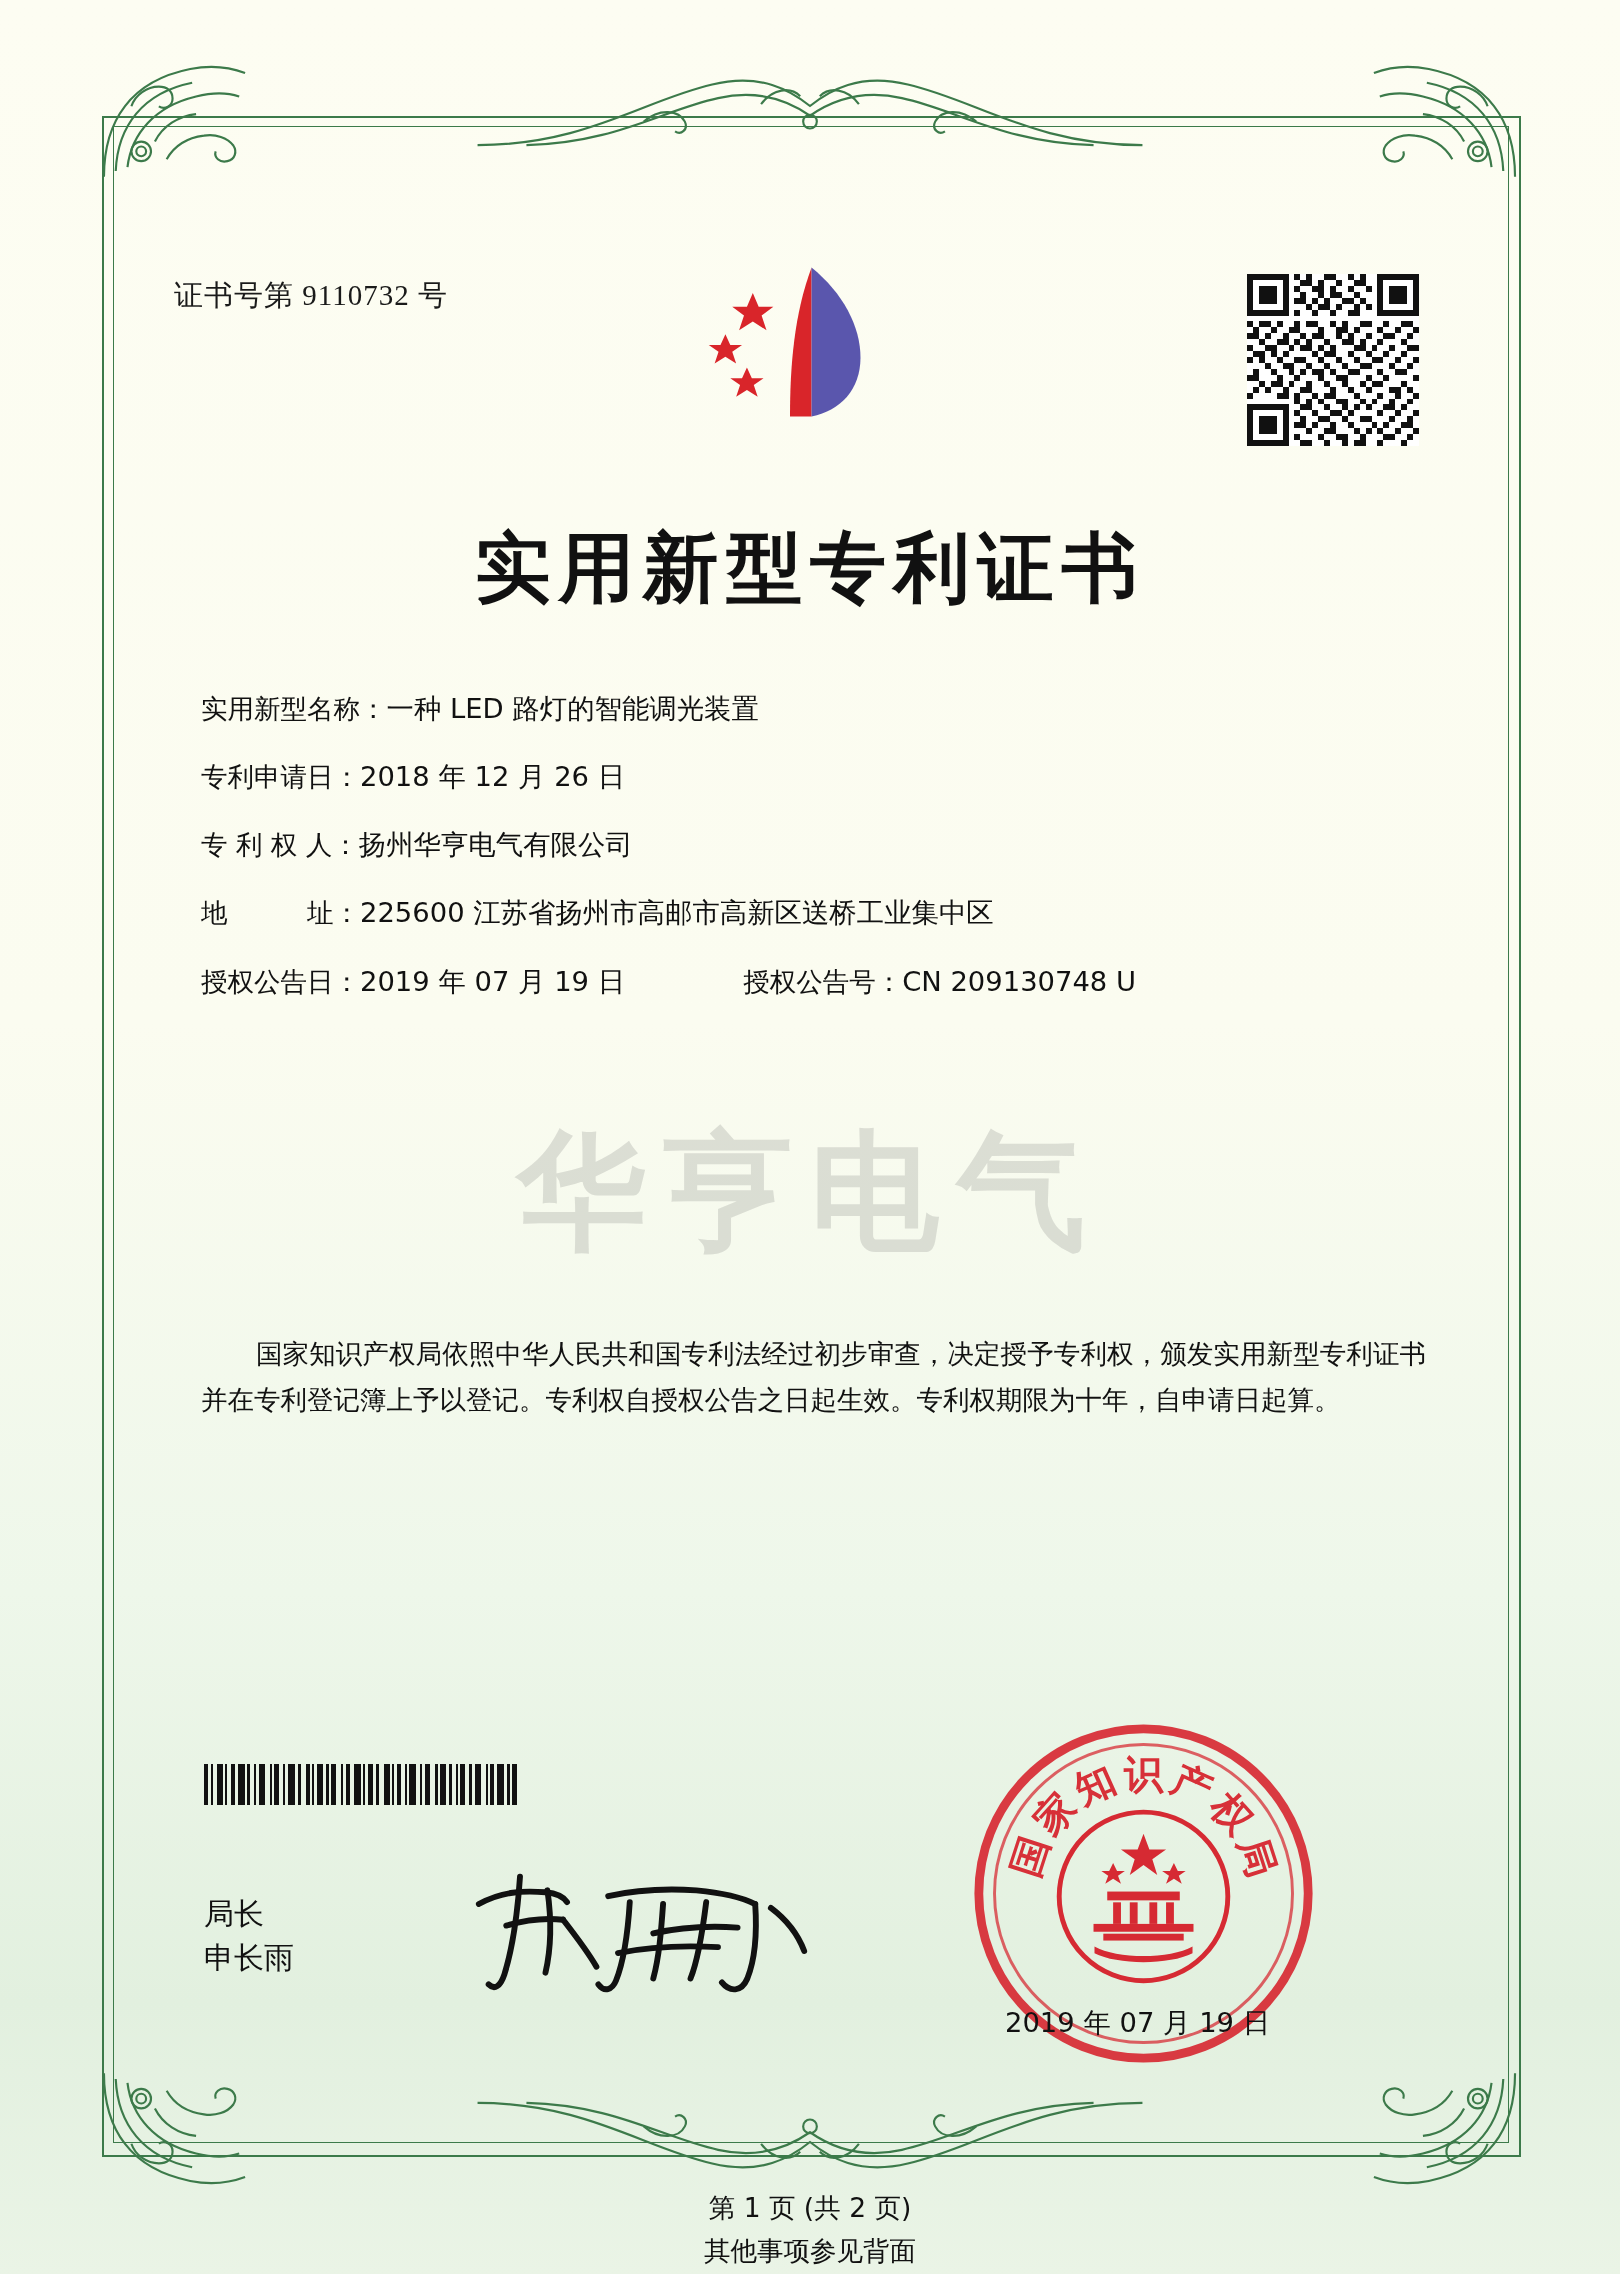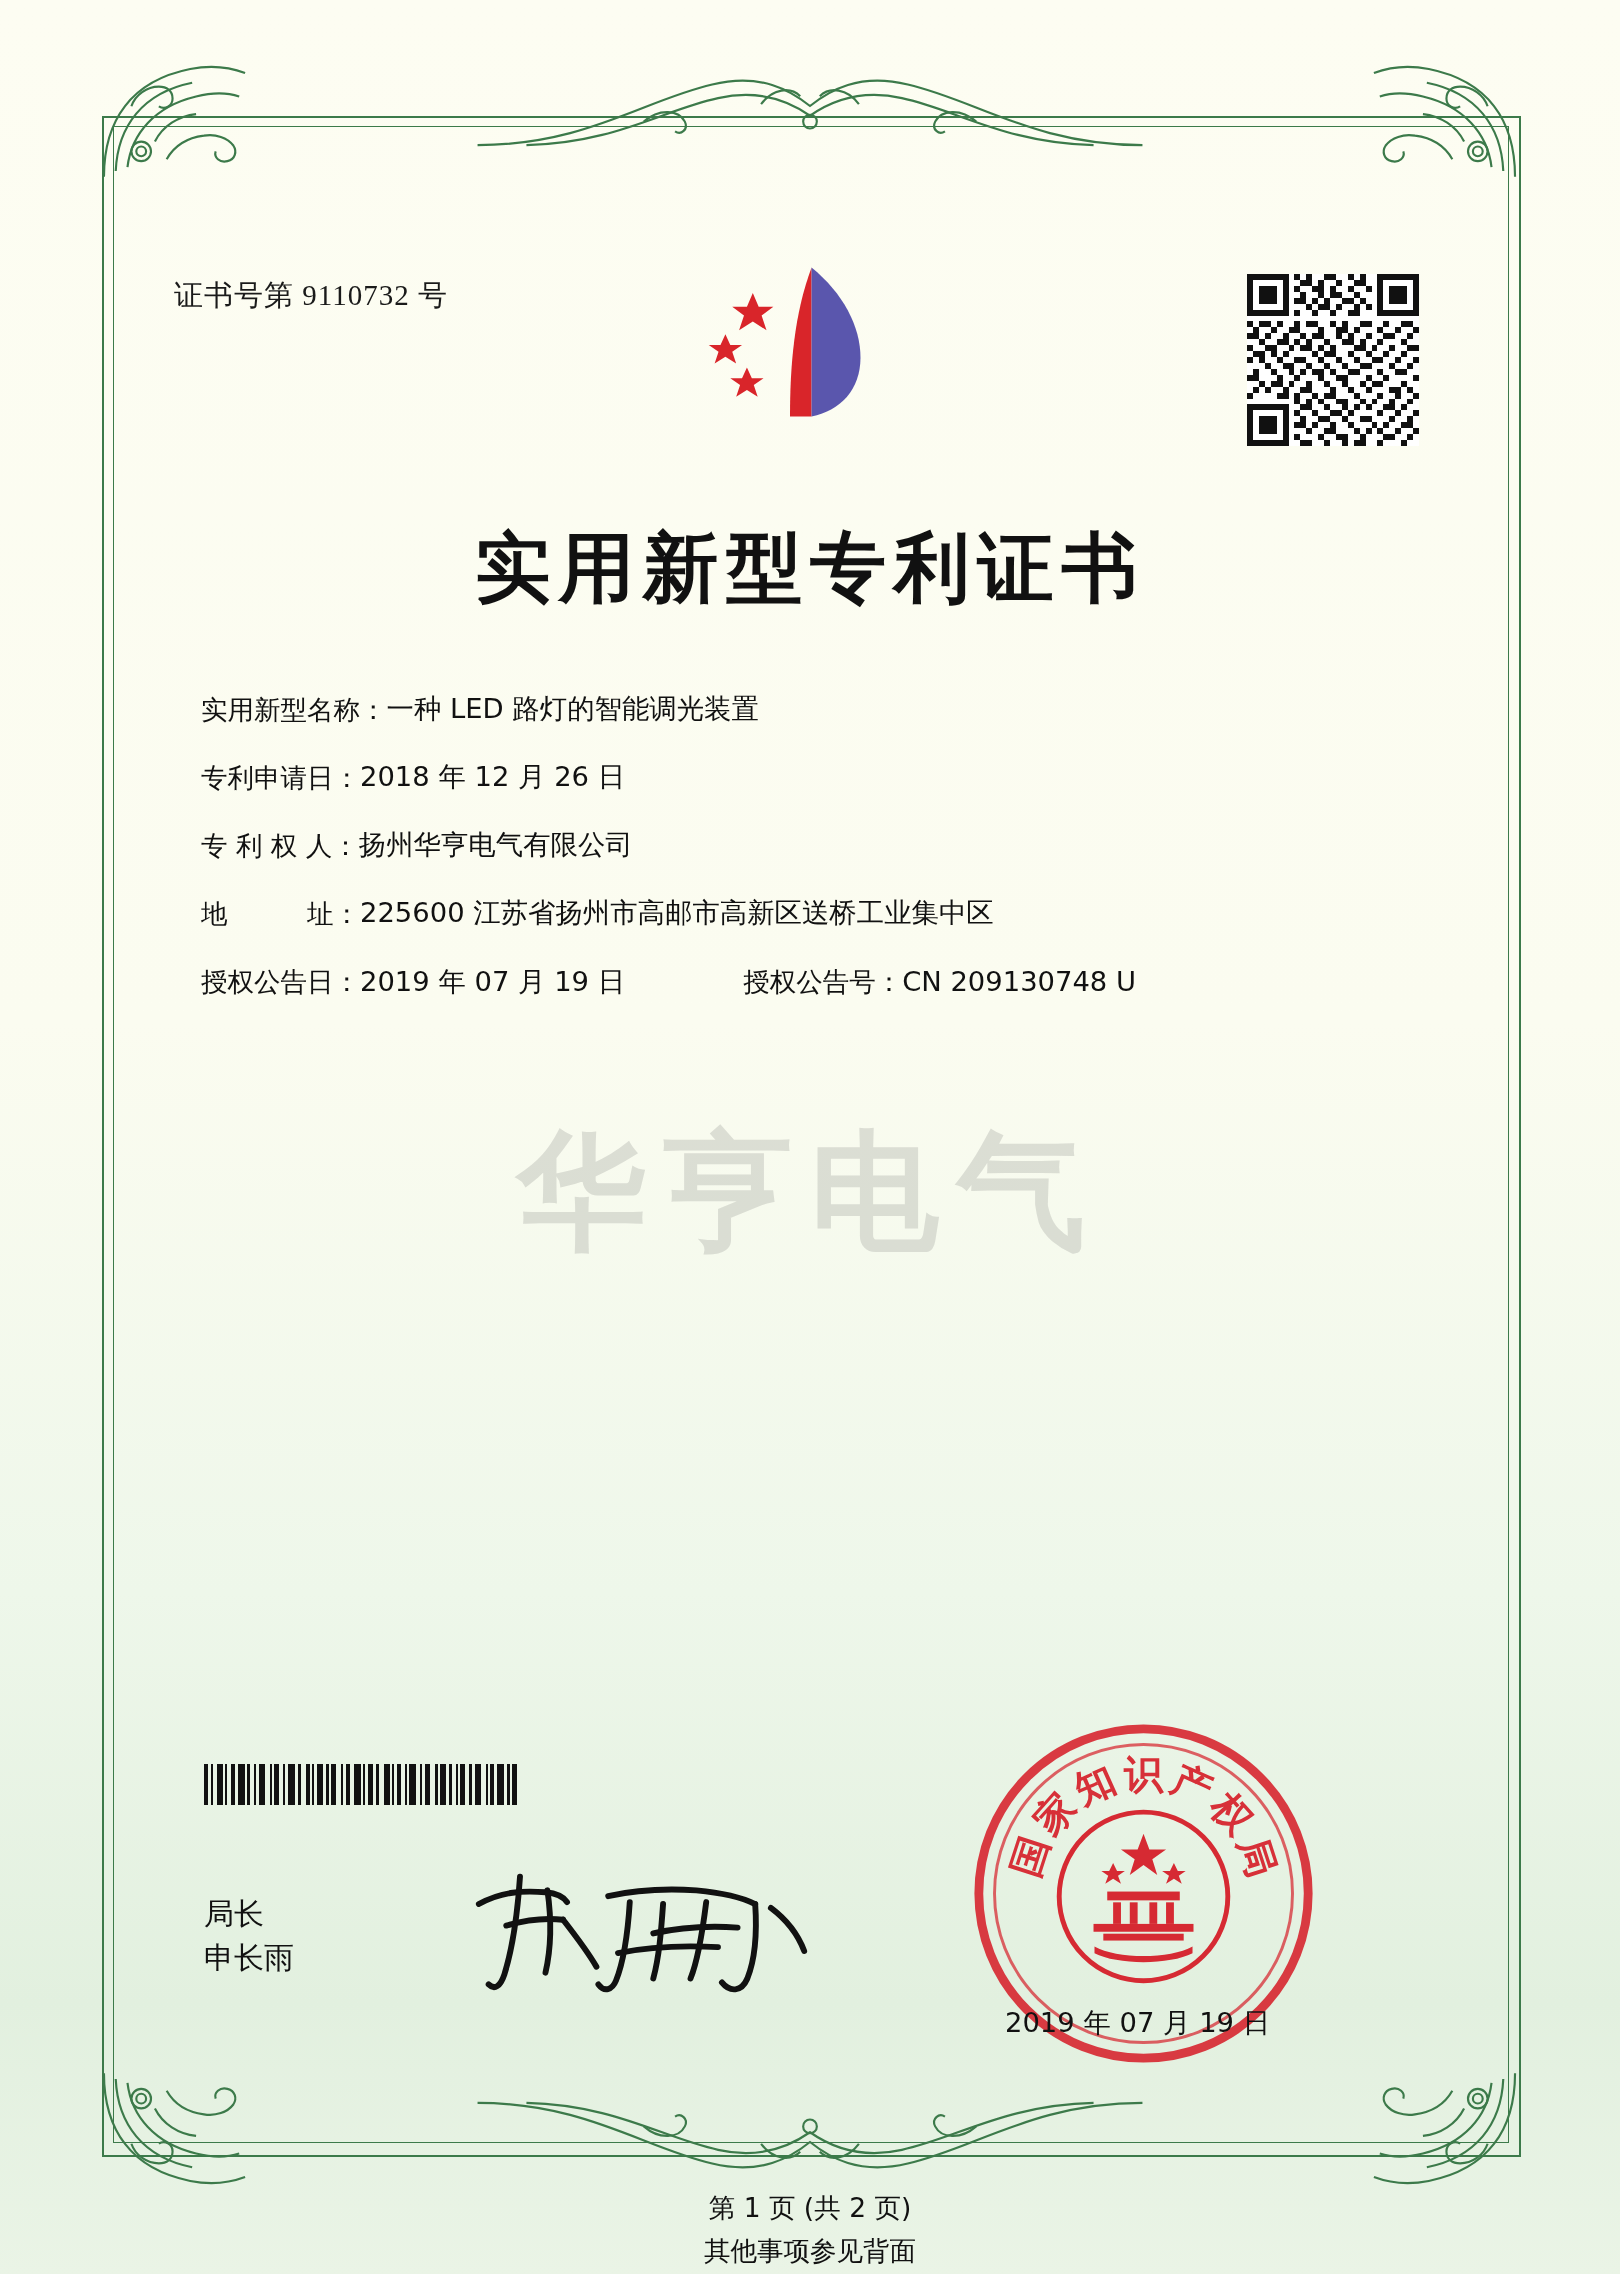--- a/index.html
+++ b/index.html
@@ -105,21 +105,21 @@
   
   .fields {
     position: absolute;
     left: 201px;
     top: 694px;
     width: 1235px;
     color: #111;
   }
   .field-row {
     display: flex;
-    align-items: center;
+    align-items: flex-start;
     margin-bottom: 38px;
     font-size: 27.4px;
     line-height: 1.1;
   }
   .field-label {
     white-space: pre;
     font-family: "DejaVu Sans", "Liberation Sans", sans-serif;
     font-size: 26.5px;
   }
   .field-value {
@@ -590,20 +590,21 @@
       <span class="field-label">授权公告日：</span>
       <span class="field-value">2019 年 07 月 19 日</span>
       <span class="pub-right">
         <span class="field-label">授权公告号：</span>
         <span class="field-value">CN 209130748 U</span>
       </span>
     </div>
   </div>
 
   <div class="body-text">
+    <p>国家知识产权局依照中华人民共和国专利法经过初步审查，决定授予专利权，颁发实用新型专利证书并在专利登记簿上予以登记。专利权自授权公告之日起生效。专利权期限为十年，自申请日起算。</p>
   </div>
 
   <div class="barcode">
     <i style="width:3.9px"></i>
       <i style="width:2.9px;background:transparent"></i>
     <i style="width:2px"></i>
       <i style="width:3.9px;background:transparent"></i>
     <i style="width:5.9px"></i>
       <i style="width:2px;background:transparent"></i>
     <i style="width:2px"></i>

